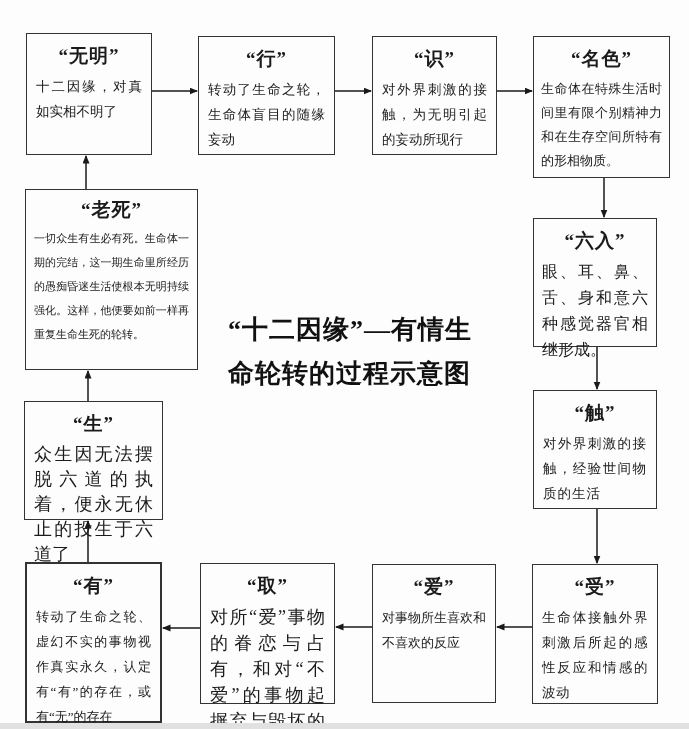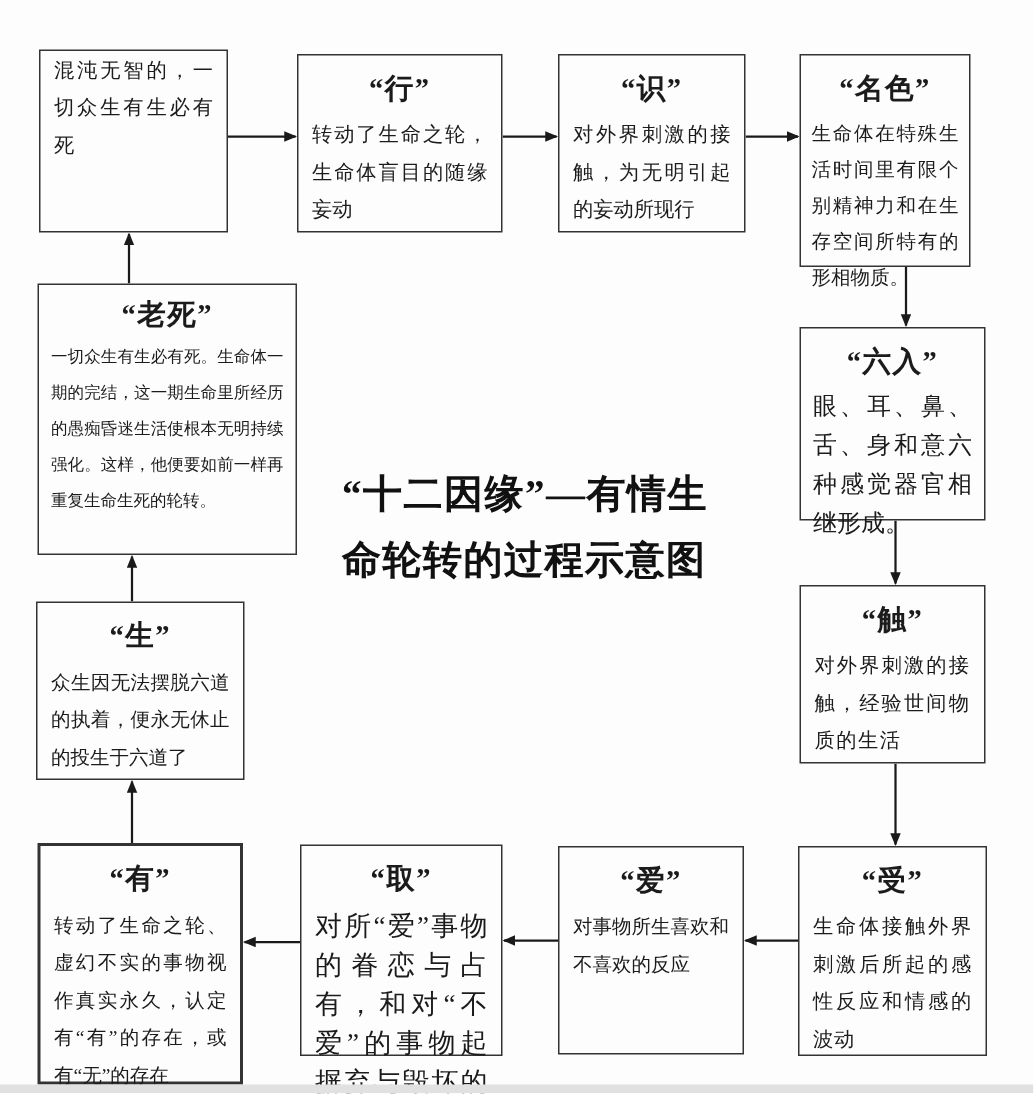--- a/index.html
+++ b/index.html
@@ -29,36 +29,36 @@
   .node-body{
     font-size:13.5px;
     line-height:25px;
     padding:0 9px;
     text-align:justify;
   }
   
   .node-wuming{left:26px;top:33px;width:126px;height:122px;}
   .node-xing  {left:198px;top:36px;width:137px;height:119px;}
   .node-shi   {left:372px;top:36px;width:125px;height:119px;}
-  .node-mingse{left:533px;top:36px;width:114px;height:142px;}
+  .node-mingse{left:533px;top:36px;width:137px;height:142px;}
   .node-liuru {left:533px;top:218px;width:124px;height:129px;}
   .node-chu   {left:533px;top:390px;width:124px;height:119px;}
   .node-shou  {left:532px;top:564px;width:126px;height:140px;}
   .node-ai    {left:372px;top:564px;width:124px;height:139px;}
   .node-qu    {left:200px;top:563px;width:135px;height:141px;}
   .node-you   {left:25px;top:562px;width:137px;height:161px;border-width:2px;}
   .node-sheng {left:24px;top:401px;width:139px;height:119px;}
   .node-laosi {left:25px;top:189px;width:173px;height:181px;}
   
   .node-mingse .node-body{font-size:13px;padding:0 7px;line-height:24px;}
   .node-liuru  .node-body{font-size:16px;line-height:26px;padding:0 8px;}
   .node-ai     .node-body{font-size:13px;}
   .node-qu     .node-body{font-size:18px;line-height:26px;}
   .node-you    .node-body{font-size:13px;}
-  .node-sheng  .node-body{font-size:13px;}
+  .node-sheng  .node-body{font-size:18px;}
   .node-laosi  .node-title{margin:7px 0 3px;}
   .node-laosi  .node-body{font-size:11px;line-height:24px;padding:0 8px;}
   .node-chu    .node-body{letter-spacing:1px;}
   .node-shou   .node-body{letter-spacing:0.5px;}
 
   #diagram-title{
     position:absolute;
     left:228px;top:308px;width:290px;
     text-align:left;
     font-size:26px;
@@ -94,21 +94,22 @@
     <line class="arrow" x1="597" y1="509" x2="597" y2="563" marker-end="url(#ah)"></line>
     <line class="arrow" x1="532" y1="627" x2="497" y2="627" marker-end="url(#ah)"></line>
     <line class="arrow" x1="372" y1="627" x2="336" y2="627" marker-end="url(#ah)"></line>
     <line class="arrow" x1="200" y1="628" x2="163" y2="628" marker-end="url(#ah)"></line>
     <line class="arrow" x1="88" y1="562" x2="88" y2="521" marker-end="url(#ah)"></line>
     <line class="arrow" x1="88" y1="401" x2="88" y2="371" marker-end="url(#ah)"></line>
     <line class="arrow" x1="86" y1="189" x2="86" y2="156" marker-end="url(#ah)"></line>
   </svg>
 
   <div class="node node-wuming">
-    <div class="node-body">混沌无智的，一切众生有生必有死</div>
+    <div class="node-title">“无明”</div>
+    <div class="node-body">十二因缘，对真如实相不明了</div>
   </div>
 
   <div class="node node-xing">
     <div class="node-title">“行”</div>
     <div class="node-body">转动了生命之轮，生命体盲目的随缘妄动</div>
   </div>
 
   <div class="node node-shi">
     <div class="node-title">“识”</div>
     <div class="node-body">对外界刺激的接触，为无明引起的妄动所现行</div>

